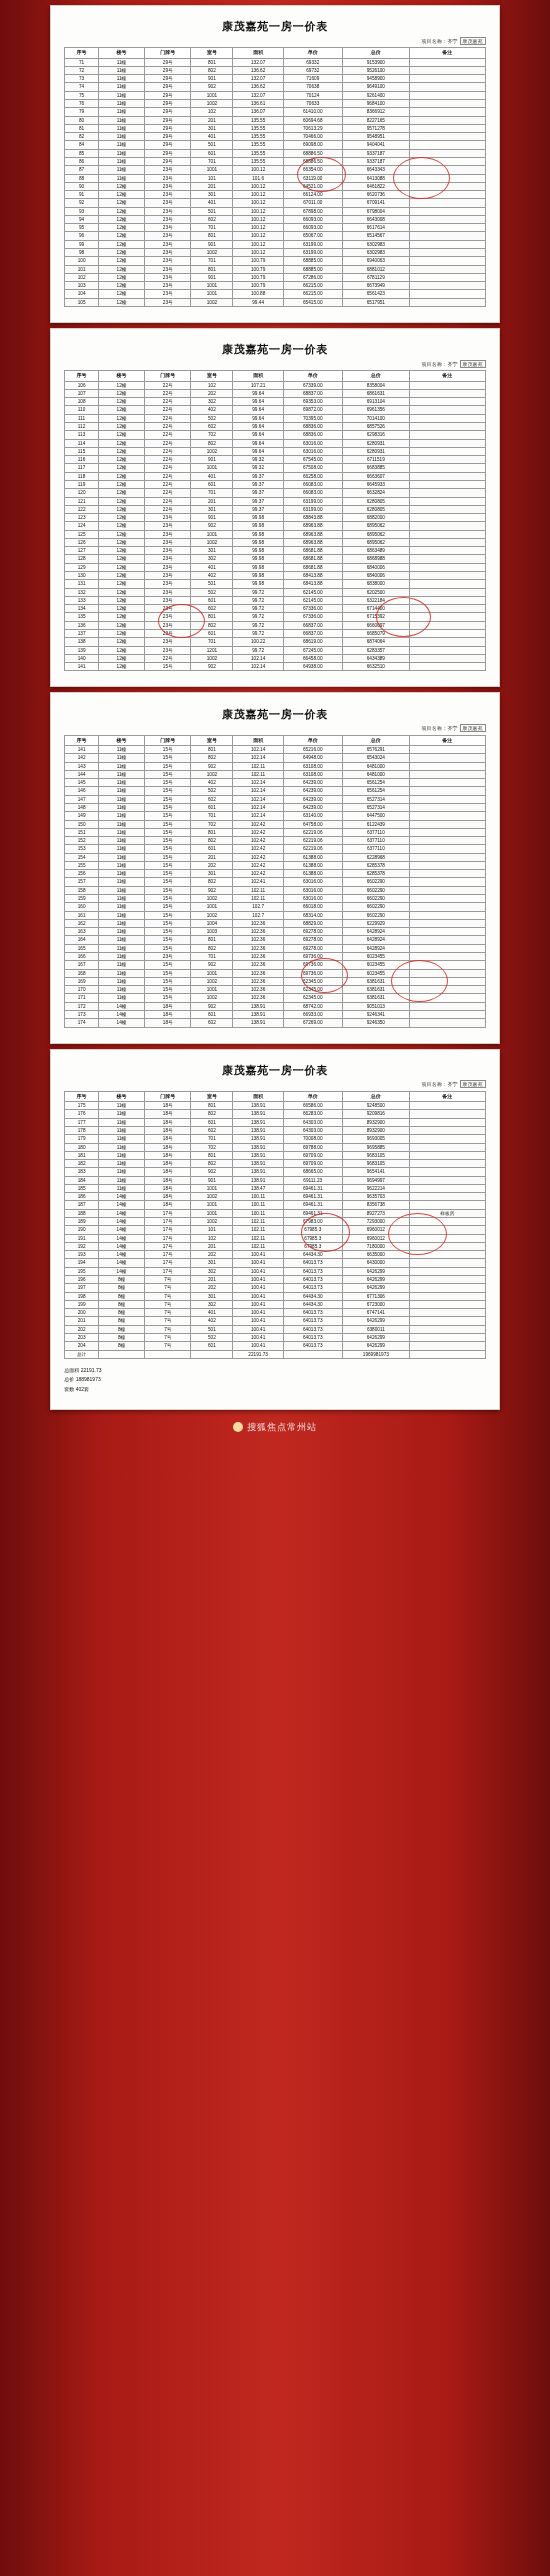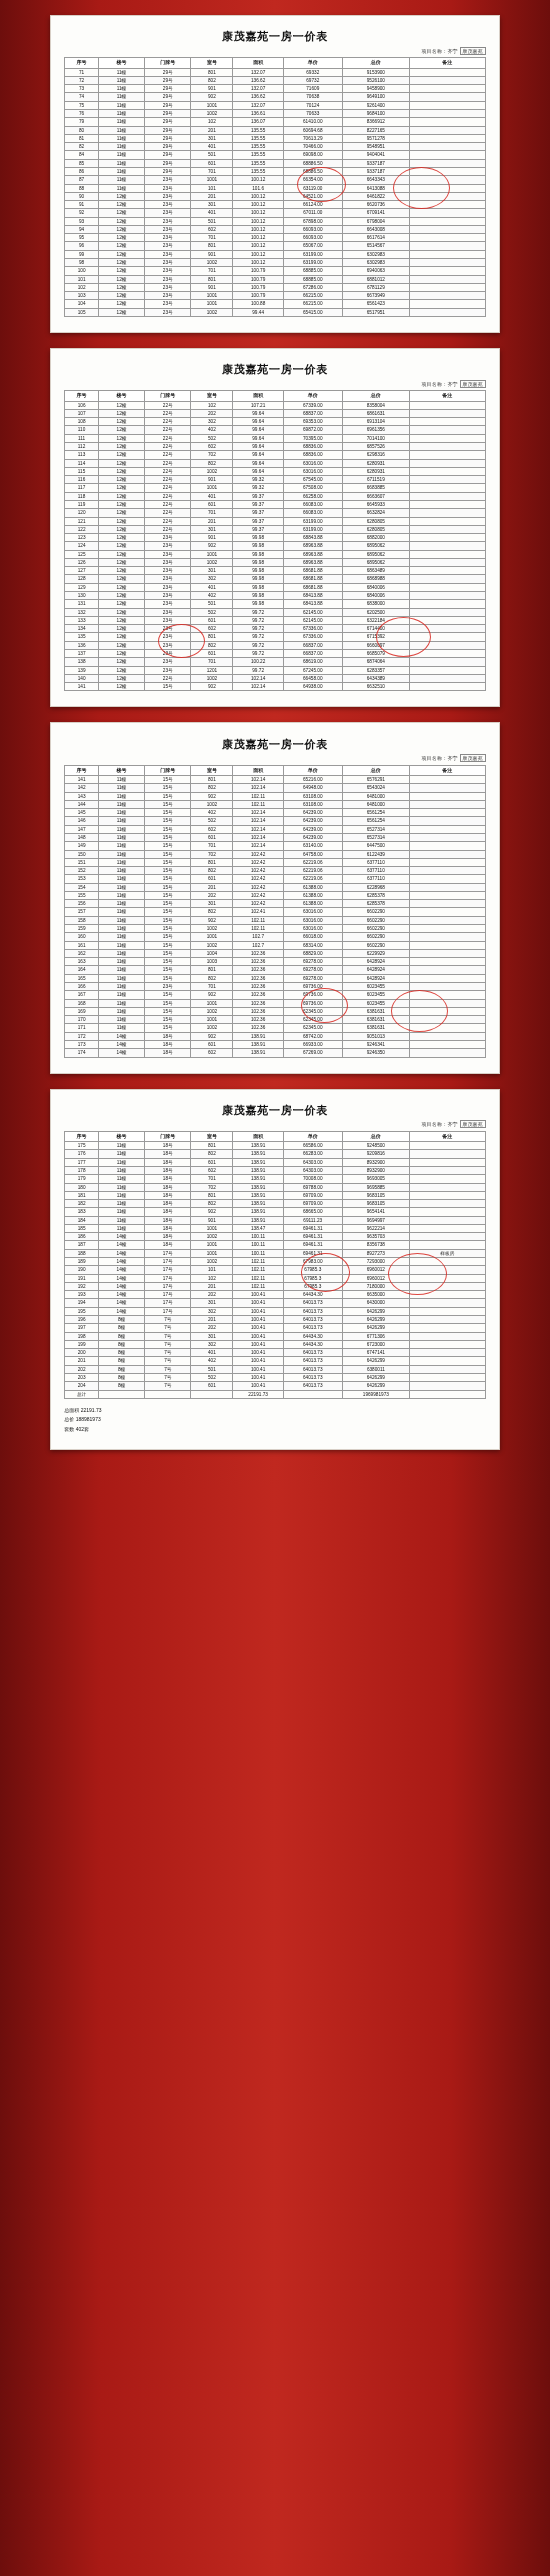--- a/index.html
+++ b/index.html
@@ -6,21 +6,21 @@
   body{
     width:550px;
     background:#8f1411;
     background:linear-gradient(90deg,#6d0e0c 0%,#a81a15 18%,#c0281f 50%,#a81a15 82%,#6d0e0c 100%);
     font-family:"Liberation Sans", sans-serif;
     -webkit-font-smoothing:antialiased;
   }
   .wrap{width:550px;margin:0 auto;position:relative;padding-bottom:33px;}
   .page{
     width:450px;
-    margin:15px auto 0 auto;
+    margin:5px auto 0 auto;
     background:#fdfdfb;
     border:0.8px solid #d8cfc6;
     box-shadow:0 1.7px 5px rgba(0,0,0,.45);
     padding:11.7px 13.3px 15px 13.3px;
     box-sizing:border-box;
     position:relative;
   }
   .page-title{
     text-align:center;
     font-weight:bold;
@@ -1552,15 +1552,18 @@
     </table>
     <div class="summary">
       <div><span>总面积</span>&nbsp;<span>22191.73</span></div>
       <div><span>总价</span>&nbsp;<span>188981973</span></div>
       <div><span>套数</span>&nbsp;<span>402套</span></div>
     </div>
   <div class="circle" style="left: 250px; top: 163px; width: 47px; height: 37px;"></div>
       <div class="circle" style="left: 337px; top: 163px; width: 57px; height: 40px;"></div>
     </div>
 
+  <div class="footer">
+    <span class="badge"><span class="dot"></span><span>搜狐焦点常州站</span></span>
+  </div>
 
 </div>
 
 
 </body></html>

